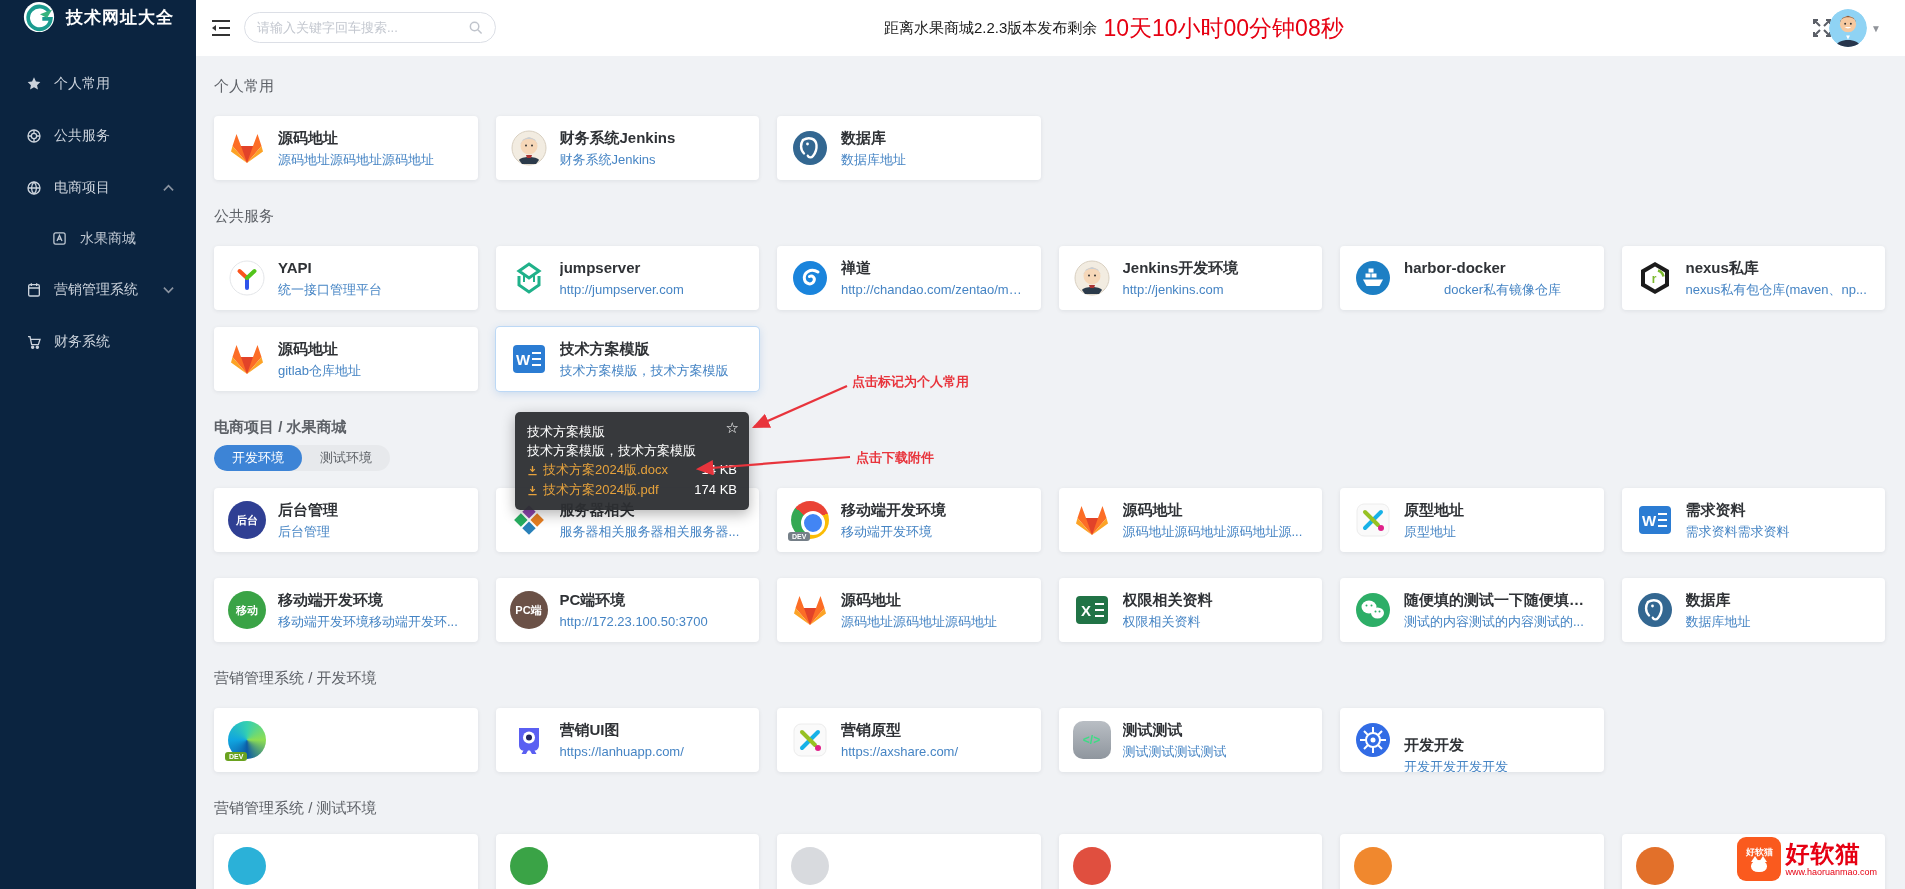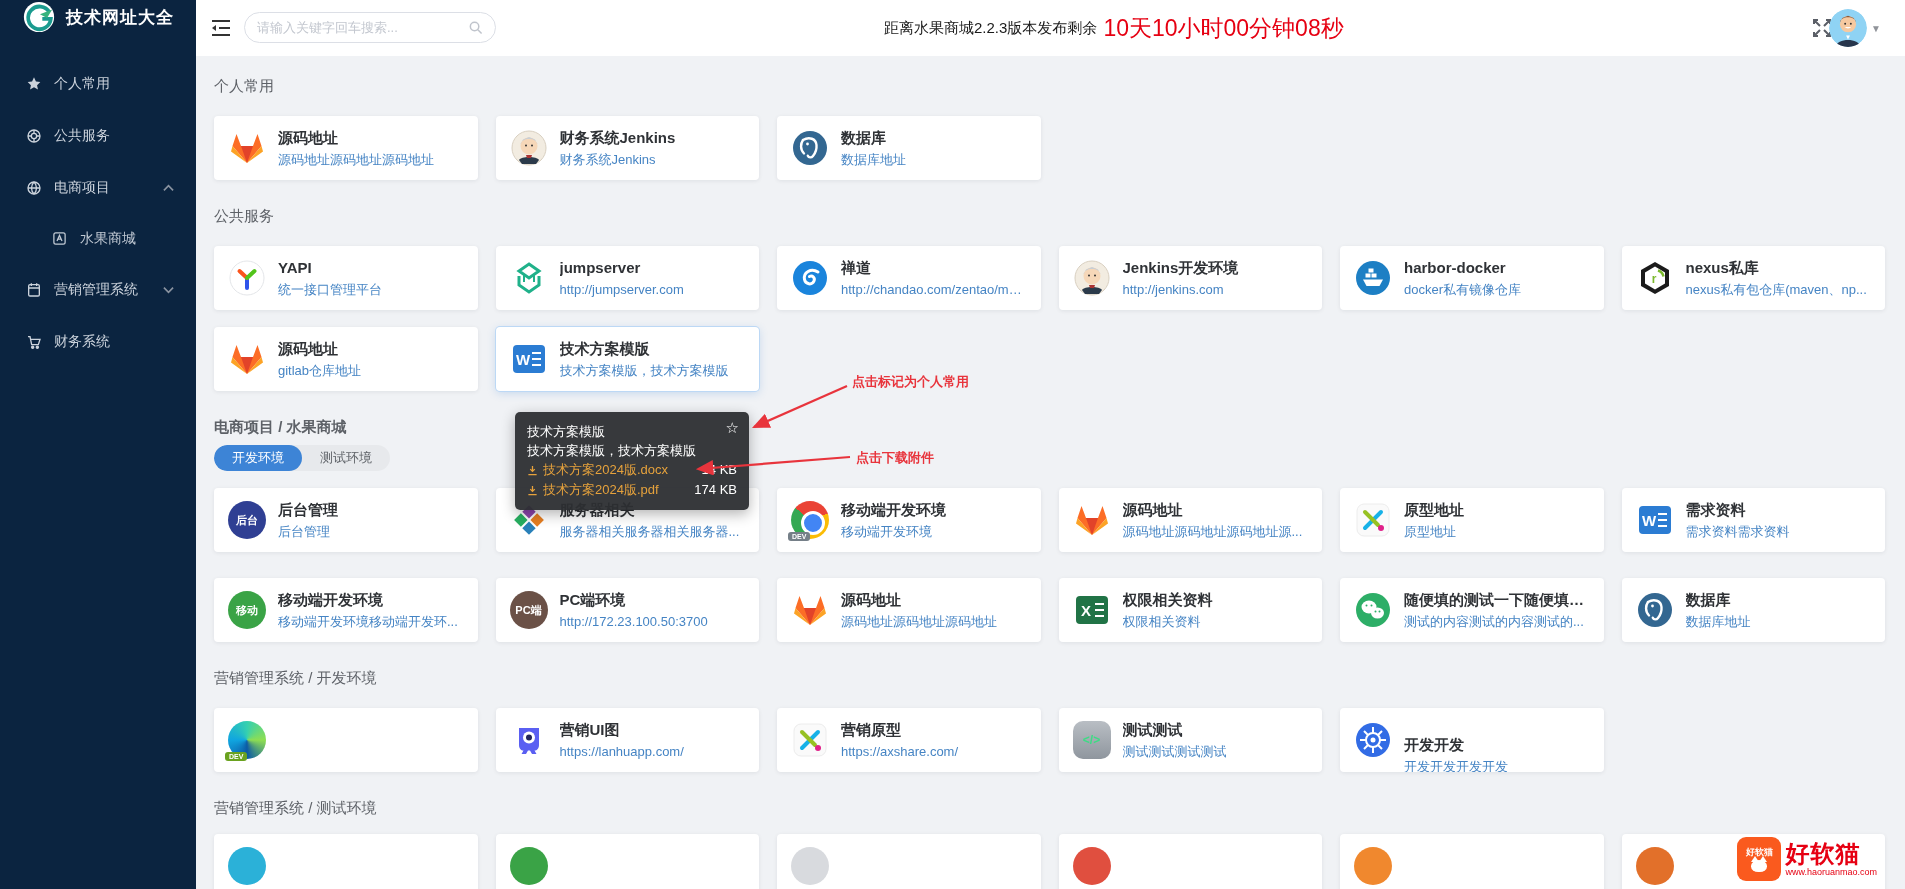--- a/index.html
+++ b/index.html
@@ -326,21 +326,21 @@
               <g fill="#fff">
                 <rect x="10.5" y="13.5" width="5" height="4"></rect>
                 <rect x="16.5" y="13.5" width="5" height="4"></rect>
                 <rect x="13.5" y="8.5" width="5" height="4"></rect>
                 <path d="M8 19.5h20l-3.5 6.5H11.5z"></path>
               </g>
             </svg>
           </span>
           <span class="card-txt">
             <span class="card-title" style="display: block;">harbor-docker</span>
-            <span class="card-sub" style="display: block;">docker私有镜像仓库</span>
+            <span class="card-sub" style="display: block; margin-left: 40px;">docker私有镜像仓库</span>
           </span>
         </div>
         <div class="card">
           <span class="card-ic">
             <svg viewBox="0 0 36 36" width="36" height="36">
               <polygon points="18,2 32,10 32,26 18,34 4,26 4,10" fill="#1b1b1b"></polygon>
               <polygon points="18,6.5 28,12.5 28,23.5 18,29.5 8,23.5 8,12.5" fill="#fff"></polygon>
               <text x="17" y="23" font-size="12" fill="#7bb92c" text-anchor="middle" font-weight="bold" font-family="Liberation Sans,sans-serif">r</text>
               <path d="M21 10.5a8 8 0 0 1 5.5 6" stroke="#7bb92c" stroke-width="2.5" fill="none"></path>
             </svg>

